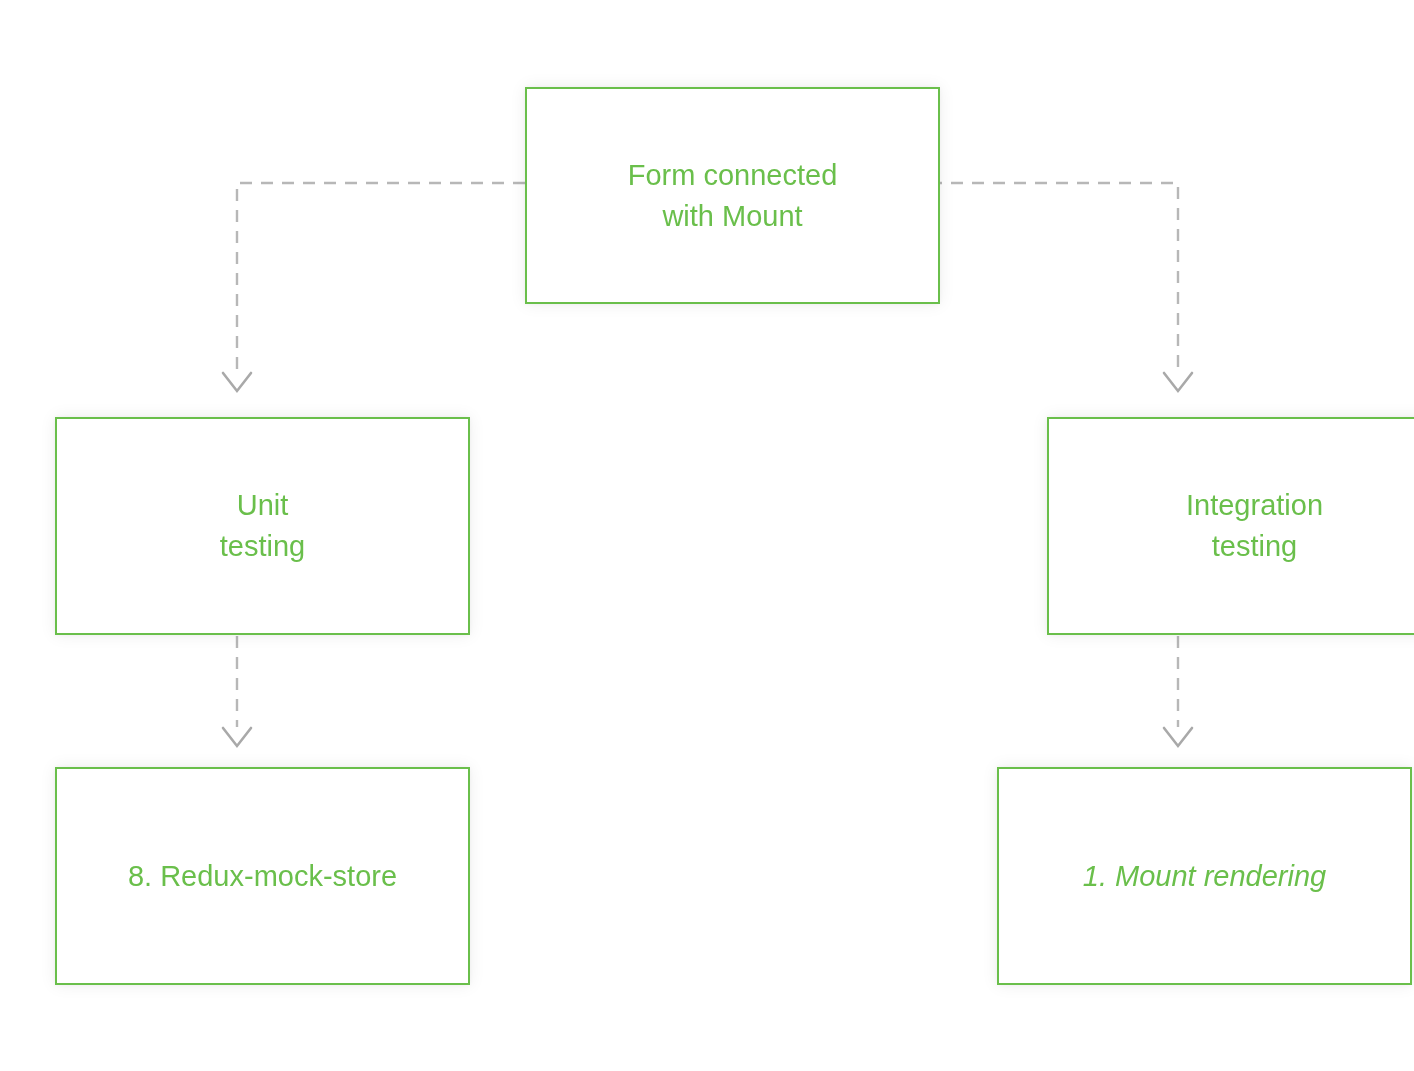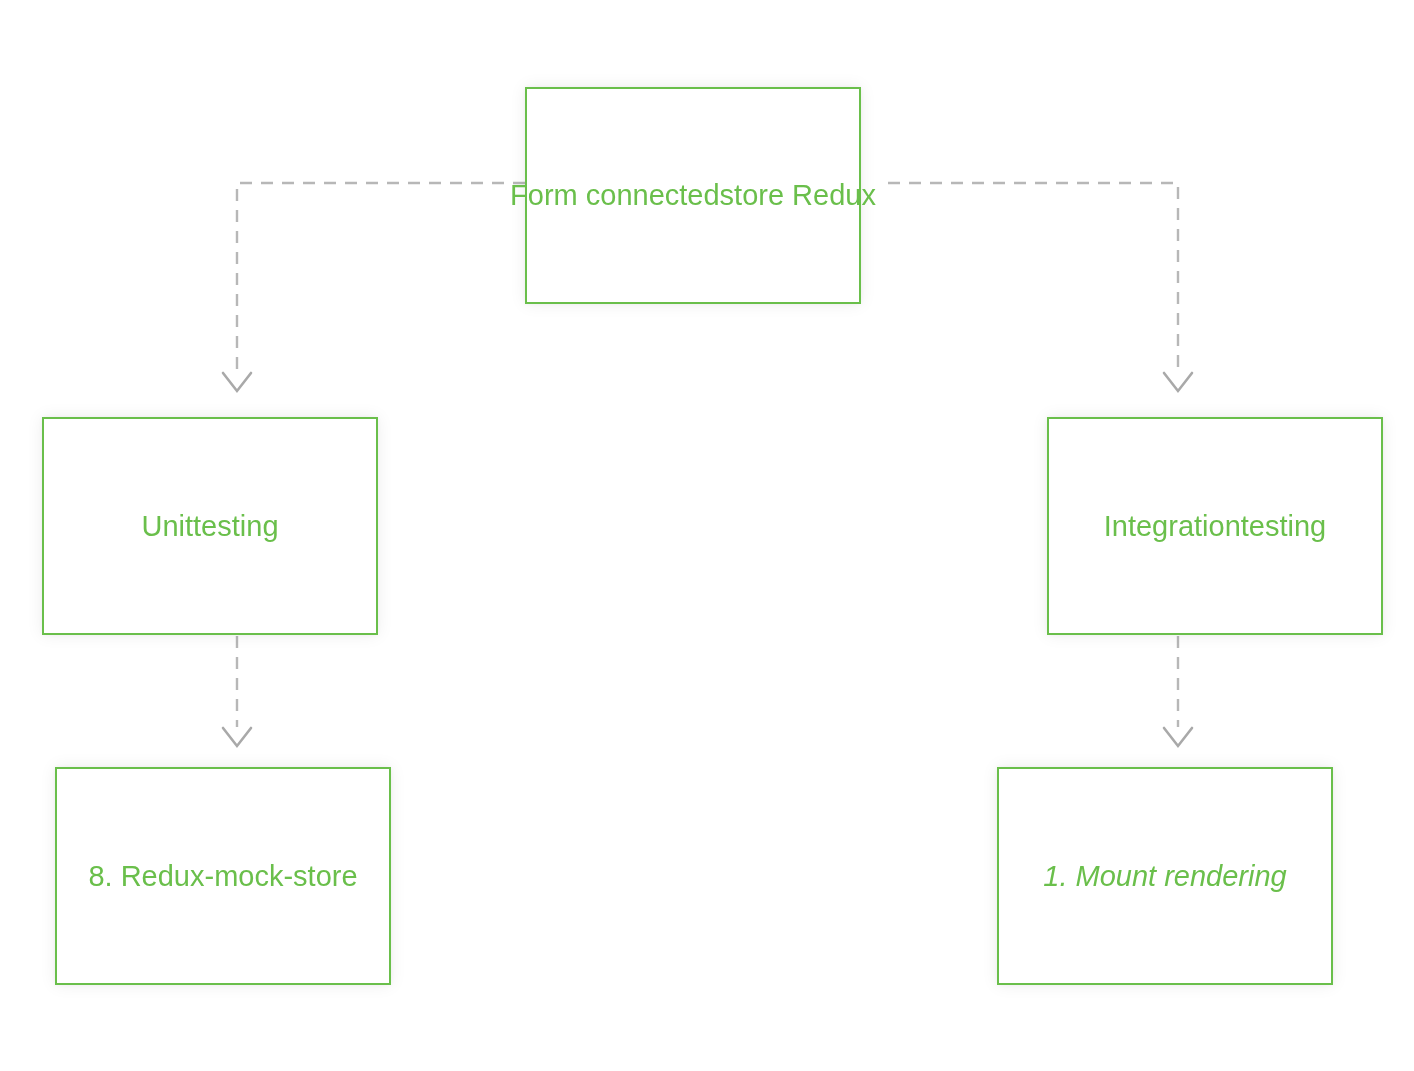--- a/index.html
+++ b/index.html
@@ -35,39 +35,39 @@
   }
   .arrowhead {
     fill: none;
     stroke: var(--arrowhead-gray);
     stroke-width: 2.6;
     stroke-linecap: round;
     stroke-linejoin: miter;
   }
   .node {
     position: absolute;
-    width: 336px;
+    width: 415px;
     height: 218px;
     background: #ffffff;
     border: 2px solid var(--accent-green);
     box-shadow: 0 0 16px rgba(0,0,0,0.07), 0 0 4px rgba(0,0,0,0.04);
     display: flex;
-    flex-direction: row;
+    flex-direction: column;
     align-items: center;
     justify-content: center;
     text-align: center;
   }
   .node-line {
     color: var(--accent-green);
     font-size: 29px;
     line-height: 41px;
     white-space: nowrap;
   }
   .node-root        { left: 525px;  top: 87px;  height: 217px; }
-  .node-unit        { left: 42px;   top: 417px; }
+  .node-unit        { left: 55px;   top: 417px; }
   .node-integration { left: 1039px;  top: 417px; margin-left: 8px; }
   .node-unit-details        { left: 55px;  top: 767px; }
   .node-integration-details { left: 997px; top: 767px; font-style: italic; }
 </style>
 </head>
 <body>
 
 <div class="canvas">
 
   <svg class="connector-layer" viewBox="0 0 1414 1071">
@@ -80,21 +80,21 @@
 
     <path class="dashed-line" d="M237 636 V727"></path>
     <path class="arrowhead" d="M223 728 L237 746 L251 728"></path>
 
     <path class="dashed-line" d="M1178 636 V727"></path>
     <path class="arrowhead" d="M1164 728 L1178 746 L1192 728"></path>
   </svg>
 
   <div class="node node-root">
     <div class="node-line">Form connected</div>
-    <div class="node-line">store Redux</div>
+    <div class="node-line">with Mount</div>
   </div>
 
   <div class="node node-unit">
     <div class="node-line">Unit</div>
     <div class="node-line">testing</div>
   </div>
 
   <div class="node node-integration">
     <div class="node-line">Integration</div>
     <div class="node-line">testing</div>

